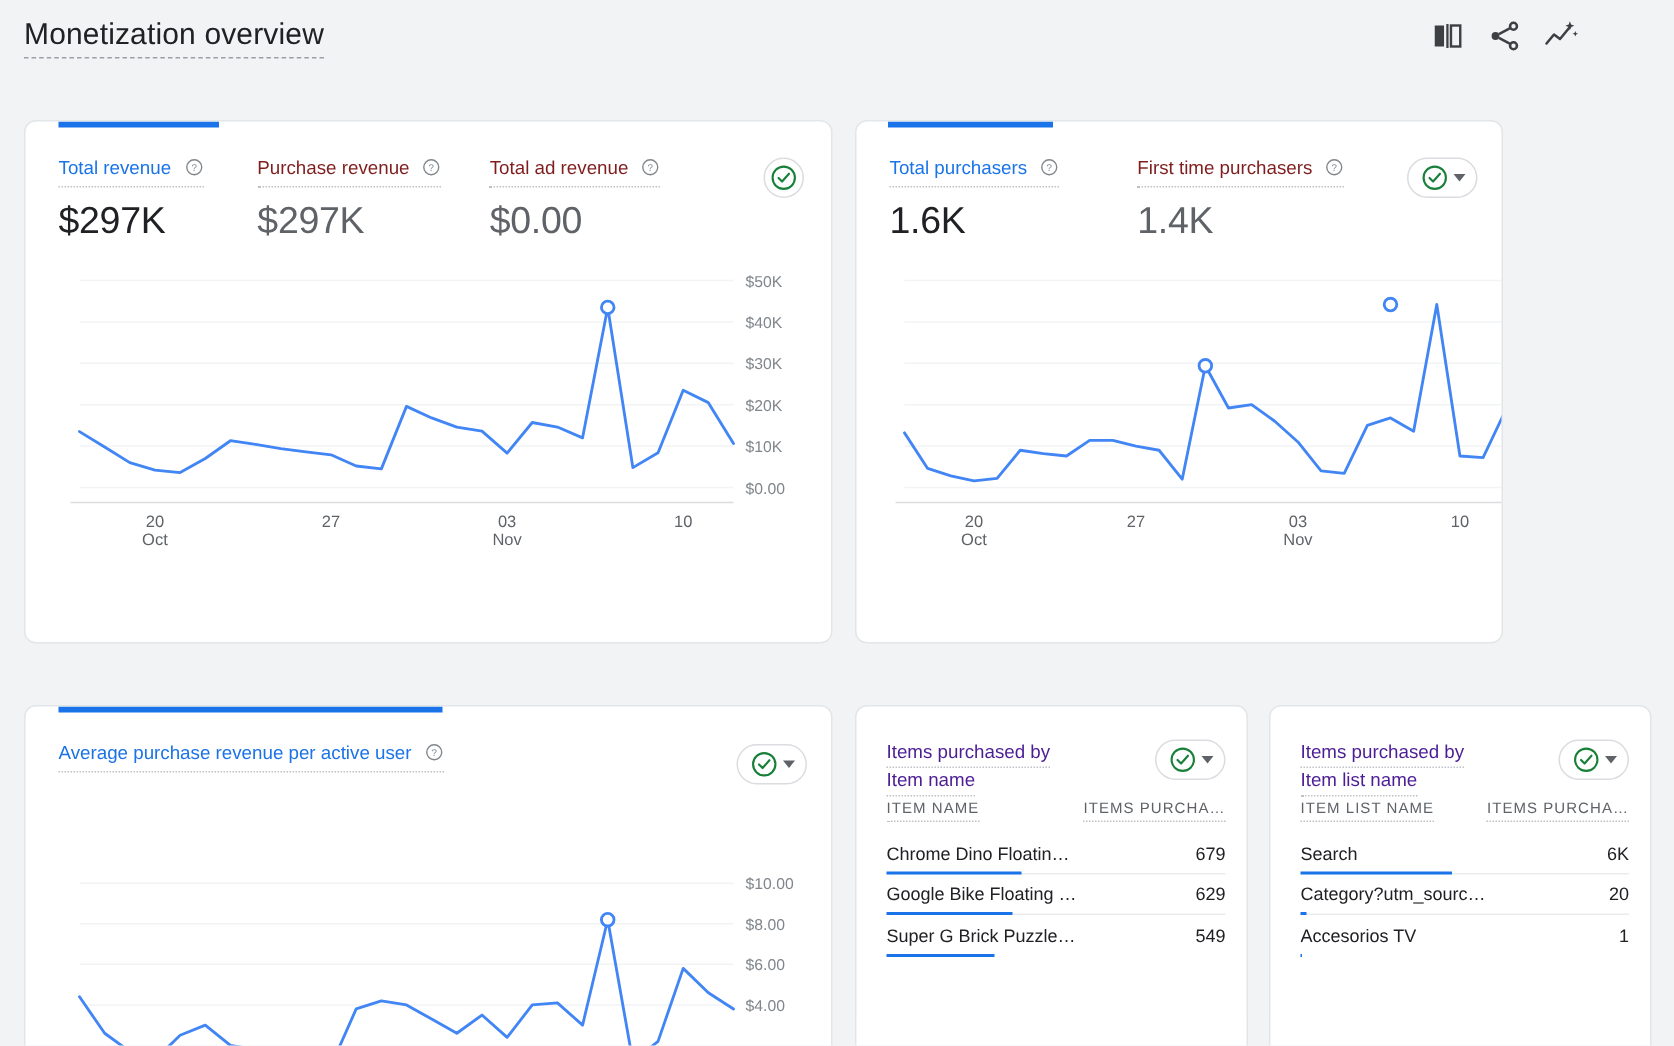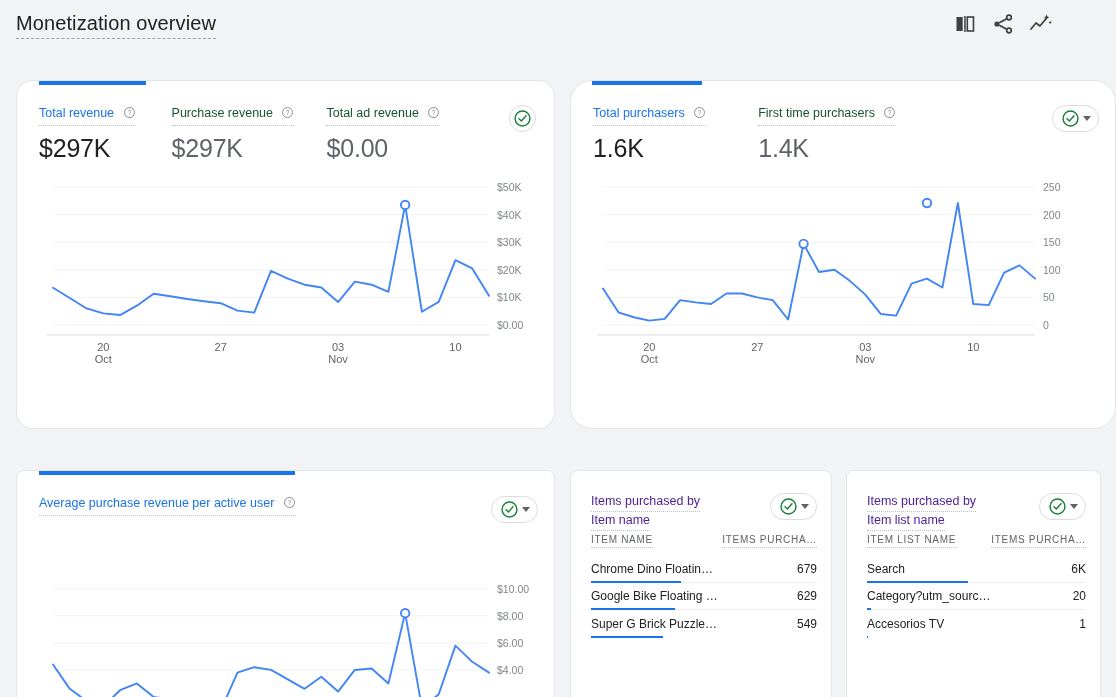--- a/index.html
+++ b/index.html
@@ -33,31 +33,31 @@
   .card {
     position: absolute;
     background: #fff;
     border: 1px solid #e3e6e8;
     border-radius: 8px;
     overflow: hidden;
   }
   .accent-bar {
     position: absolute; height: 4px; background: #1a73e8; top: 0; border-radius: 0;
   }
-  .card-c1 { left: 16px;  top: 80px;  width: 539px; height: 349px; border-radius: 17px; }
-  .card-c2 { left: 570px; top: 80px;  width: 546px; height: 349px; border-radius: 22px; }
+  .card-c1 { left: 16px;  top: 80px;  width: 539px; height: 349px; }
+  .card-c2 { left: 570px; top: 80px;  width: 432px; height: 349px; }
   .card-c3 { left: 16px;  top: 470px; width: 539px; height: 260px; }
   .card-c4 { left: 570px; top: 470px; width: 262px; height: 260px; }
   .card-c5 { left: 846px; top: 470px; width: 255px; height: 260px; }
 
   
   .metrics { position: absolute; left: 22px; top: 22px; display: flex; }
   .metric { margin-right: 36px; }
   .metric-label {
-    font-size: 12.5px; color: #14532d; white-space: nowrap;
+    font-size: 12.5px; color: #7f1d1d; white-space: nowrap;
     border-bottom: 1px dotted #bdc1c6; padding-bottom: 2px;
     display: inline-block; line-height: 15px;
   }
   .metric.primary .metric-label { color: #1a73e8; }
   .metric-label .q { display: inline-block; margin-left: 5px; vertical-align: -2px; }
   .metric-value {
     font-size: 25px; color: #202124; margin-top: 7px; line-height: 30px;
     font-weight: 400; letter-spacing: -.2px;
   }
   .metric-value.grey { color: #5f6368; }

